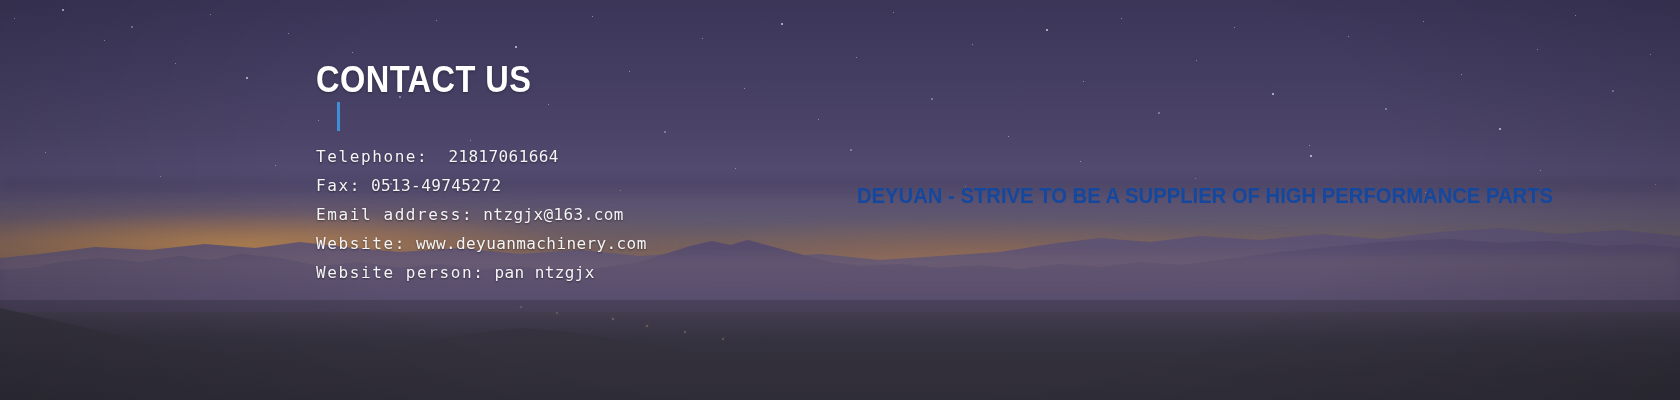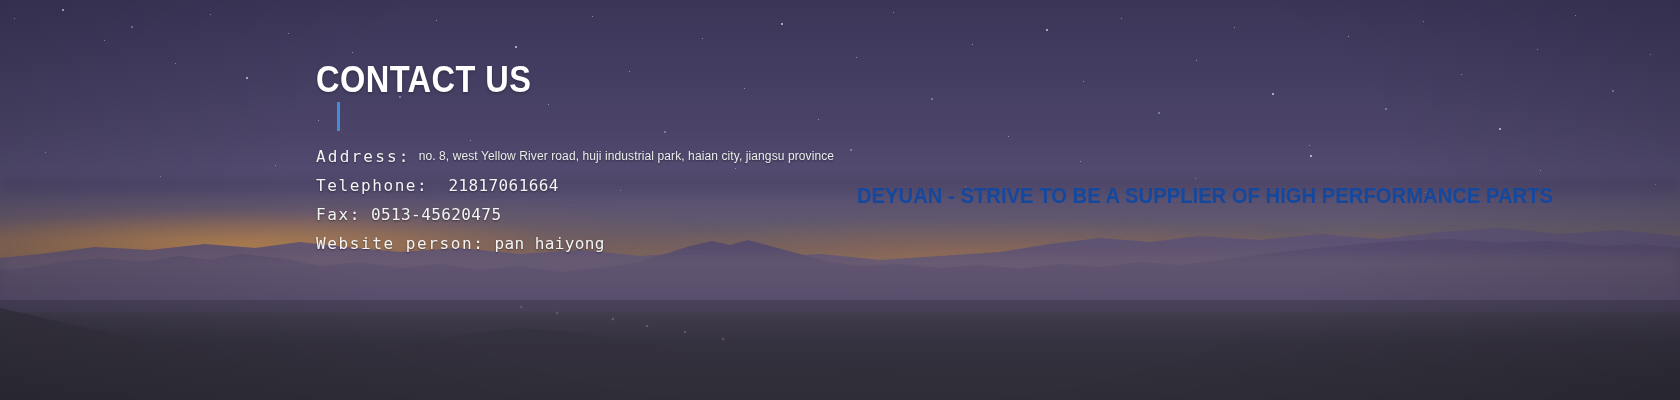--- a/index.html
+++ b/index.html
@@ -255,36 +255,39 @@
   <div class="fore-shade"></div>
   <div class="vignette"></div>
 
   <div class="content">
 
     <div class="heading">CONTACT US</div>
     <div class="accent-bar"></div>
 
     <div class="details">
 
-      <div class="row addr">
-        <span class="lbl">Address:</span><span class="val-small">no. 8, west Yellow River road, huji industrial park, haian city, jiangsu province</span>
-      </div>
 
       <div class="row">
         <span class="lbl">Telephone:</span>&nbsp;&nbsp;<span>21817061664</span>
       </div>
 
       <div class="row">
-        <span class="lbl">Fax:</span>&nbsp;<span>0513-45620475</span>
-      </div>
-
-
-
-      <div class="row">
-        <span class="lbl">Website person:</span>&nbsp;<span>pan haiyong</span>
+        <span class="lbl">Fax:</span>&nbsp;<span>0513-49745272</span>
+      </div>
+
+      <div class="row">
+        <span class="lbl">Email address:</span>&nbsp;<span>ntzgjx@163.com</span>
+      </div>
+
+      <div class="row">
+        <span class="lbl">Website:</span>&nbsp;<span>www.deyuanmachinery.com</span>
+      </div>
+
+      <div class="row">
+        <span class="lbl">Website person:</span>&nbsp;<span>pan ntzgjx</span>
       </div>
 
     </div>
 
     <div class="slogan">DEYUAN - STRIVE TO BE A SUPPLIER OF HIGH PERFORMANCE PARTS</div>
 
   </div>
 </div>
 
 </body></html>

